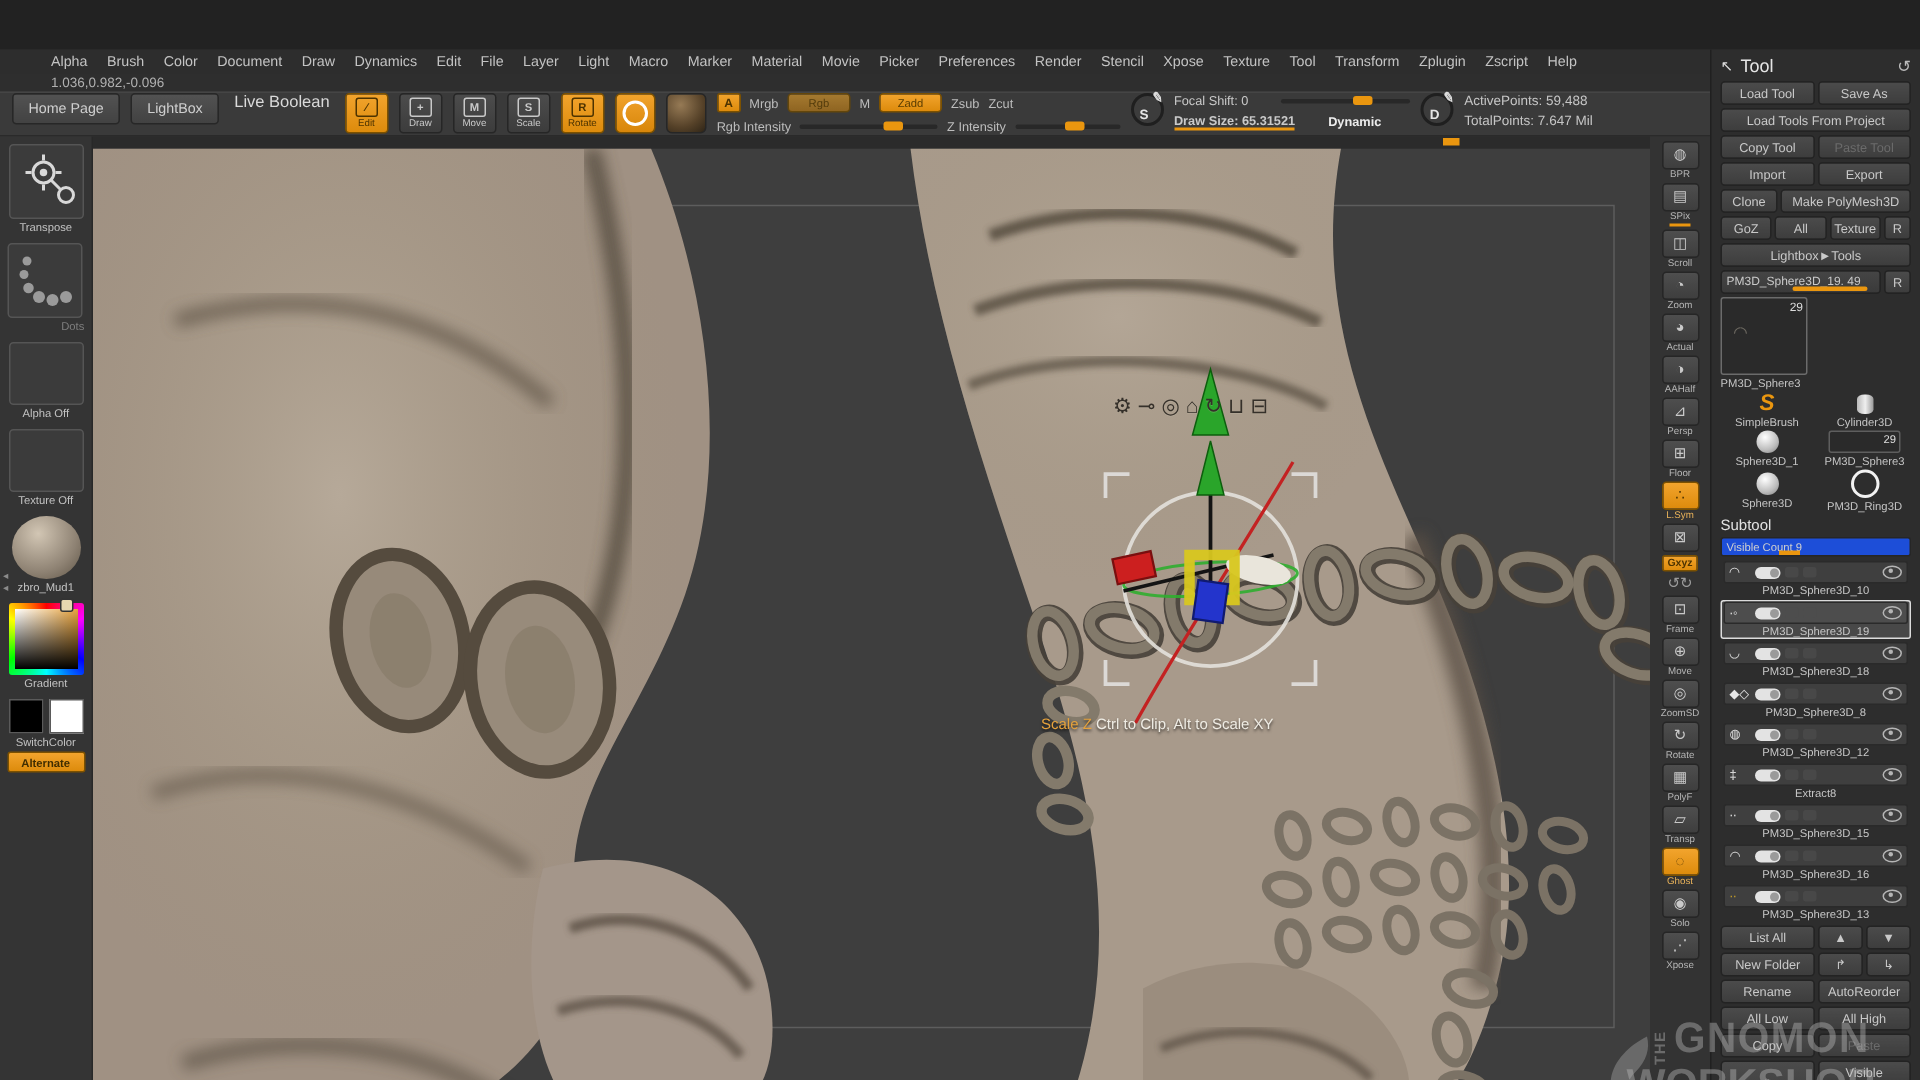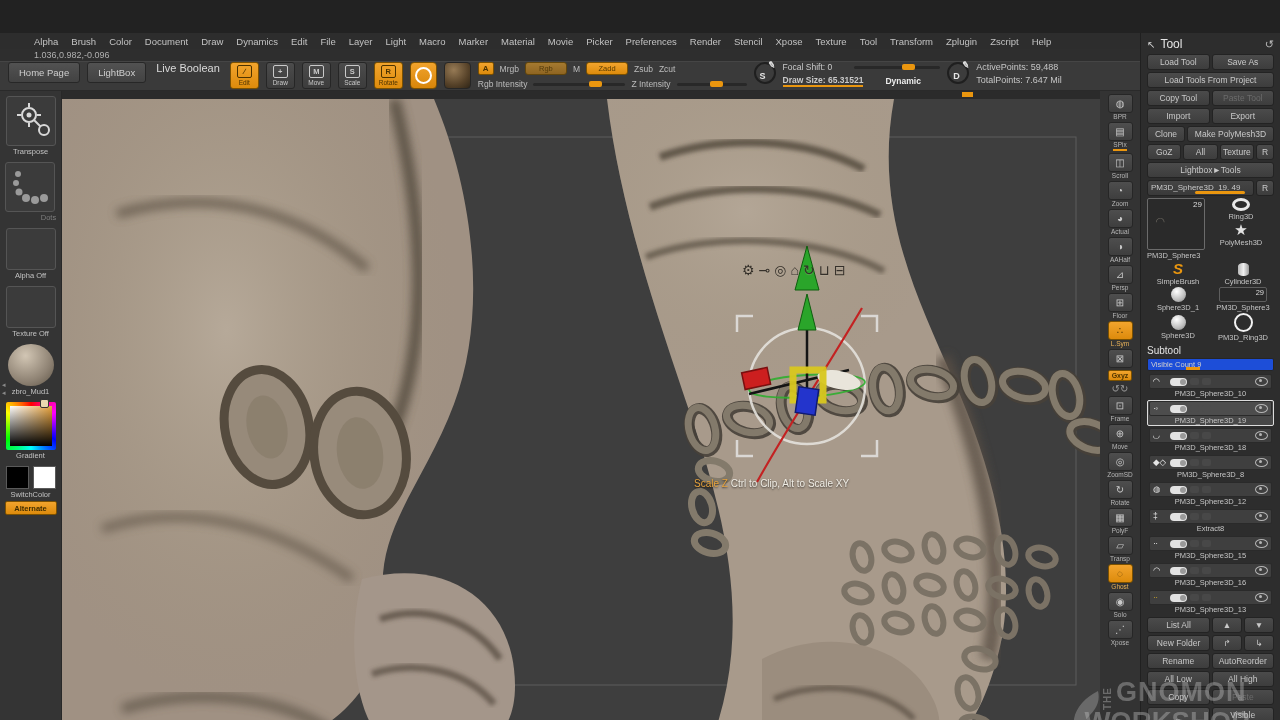--- a/index.html
+++ b/index.html
@@ -586,30 +586,20 @@
     </div>
 
     <div class="tgridtop">
       <div class="tbig">
         <div class="tbigthumb">
             <span class="b29">29</span>
             <span class="ghshape">◜◝</span>
           </div>
         <div class="tclab">PM3D_Sphere3</div>
       </div>
-      <div class="tcellcol">
-        <div class="tcell">
-            <span class="icon-ring-s"></span>
-            <span class="tclab">Ring3D</span>
-          </div>
-        <div class="tcell">
-            <span class="icon-star">★</span>
-            <span class="tclab">PolyMesh3D</span>
-          </div>
-      </div>
     </div>
     <div class="tgrid">
       <div class="tcell">
           <span class="icon-s">S</span>
           <span class="tclab">SimpleBrush</span>
         </div>
       <div class="tcell">
           <span class="icon-cyl"></span>
           <span class="tclab">Cylinder3D</span>
         </div>

